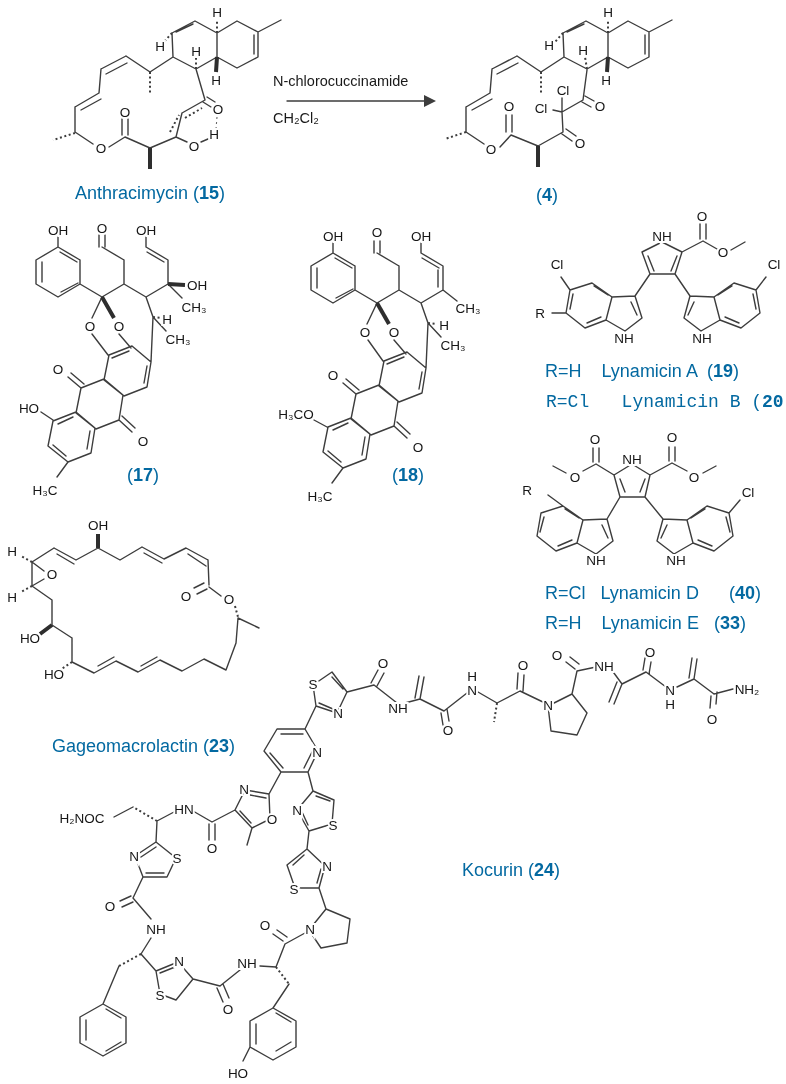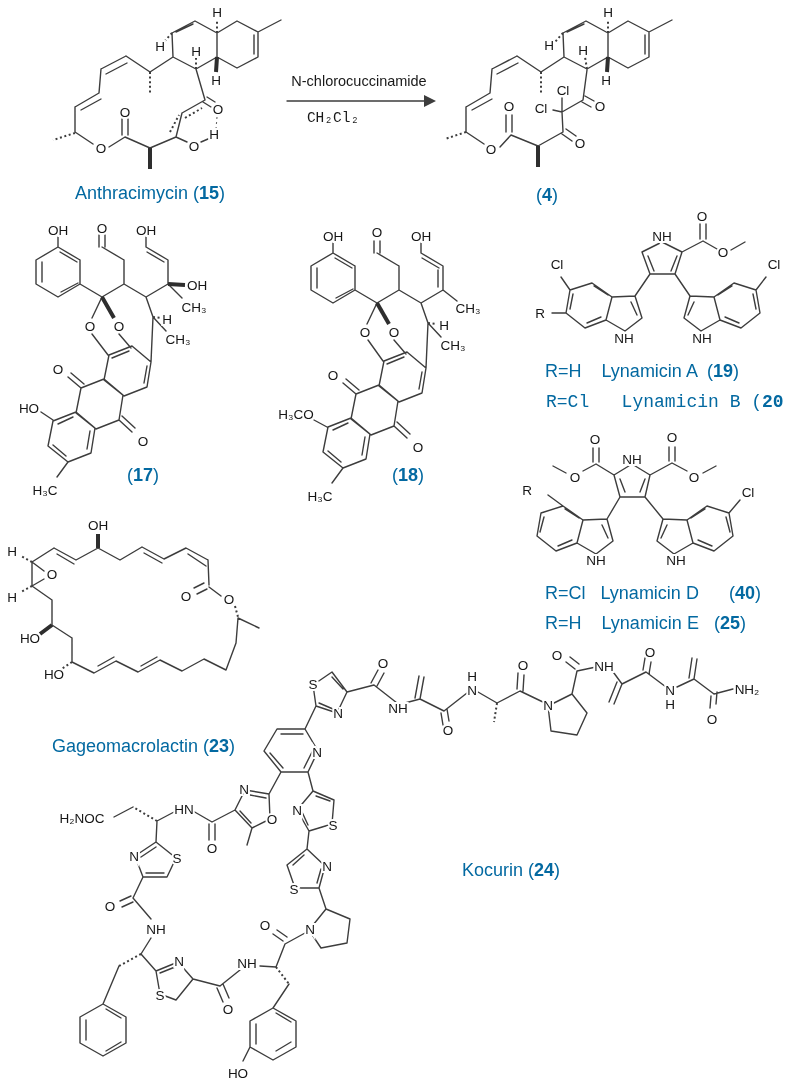--- a/index.html
+++ b/index.html
@@ -11,21 +11,21 @@
   .bond  { fill:none; stroke:#3d3d3d; stroke-width:1.4; stroke-linejoin:round; stroke-linecap:round; }
   .wedge { fill:none; stroke:#2e2e2e; stroke-width:4;   stroke-linecap:butt; }
   .hash  { fill:none; stroke:#3d3d3d; stroke-width:2;   stroke-dasharray:2 2.6; stroke-linecap:butt; }
   .hbond { fill:none; stroke:#6a6a6a; stroke-width:1.1; stroke-dasharray:2 3; }
   .atom  { font:13.5px "Liberation Sans", sans-serif; fill:#161616;
            stroke:#ffffff; stroke-width:4px; paint-order:stroke;
            text-anchor:middle; dominant-baseline:central; }
   .arrowhead { fill:#3d3d3d; }
   .cap { position:absolute; font-size:18px; color:#0369a1; white-space:pre; }
   .cap b { font-weight:bold; }
-  .rxt { position:absolute; font-size:14.5px; color:#191919; text-align:center; white-space:pre; }
+  .rxt { position:absolute; font-size:14.5px; color:#191919; text-align:left; white-space:pre; }
 </style>
 </head>
 <body>
 
 <div id="canvas">
 
 <svg width="786" height="1084" viewBox="0 0 786 1084">
 
   <g>
     <path class="bond" d="
@@ -357,26 +357,26 @@
         <text x="265" y="925" class="atom">O</text>
         <text x="247" y="963" class="atom">NH</text>
         <text x="228" y="1009" class="atom">O</text>
         <text x="179" y="961" class="atom">N</text>
         <text x="160" y="995" class="atom">S</text>
         <text x="238" y="1073" class="atom">HO</text>
       </g>
 </svg>
 
 <div class="rxt" style="left:273px; top:73px; width:172px;">N-chlorocuccinamide</div>
-<div class="rxt" style="left:273px; top:110px; width:120px;font-family:Liberation Mono, monospace;">CH₂Cl₂</div>
+<div class="rxt" style="left:273px; top:110px; width:120px;">CH₂Cl₂</div>
 
 <div class="cap" style="left:75px;  top:183px;"><span>Anthracimycin (</span><b>15</b><span>)</span></div>
 <div class="cap" style="left:536px; top:185px;"><span>(</span><b>4</b><span>)</span></div>
 <div class="cap" style="left:127px; top:465px;"><span>(</span><b>17</b><span>)</span></div>
 <div class="cap" style="left:392px; top:465px;"><span>(</span><b>18</b><span>)</span></div>
 <div class="cap" style="left:545px; top:361px;"><span>R=H    Lynamicin A  (</span><b>19</b><span>)</span></div>
 <div class="cap" style="left:546px; top:392px;font-family:Liberation Mono, monospace;"><span>R=Cl   Lynamicin B (</span><b>20</b><span>)</span></div>
 <div class="cap" style="left:545px; top:583px;"><span>R=Cl   Lynamicin D      (</span><b>40</b><span>)</span></div>
-<div class="cap" style="left:545px; top:613px;"><span>R=H    Lynamicin E   (</span><b>25</b><span>)</span></div>
+<div class="cap" style="left:545px; top:613px;"><span>R=H    Lynamicin E   (</span><b>33</b><span>)</span></div>
 <div class="cap" style="left:52px;  top:736px;"><span>Gageomacrolactin (</span><b>23</b><span>)</span></div>
 <div class="cap" style="left:462px; top:860px;"><span>Kocurin (</span><b>24</b><span>)</span></div>
 
 </div>
 
 </body></html>

